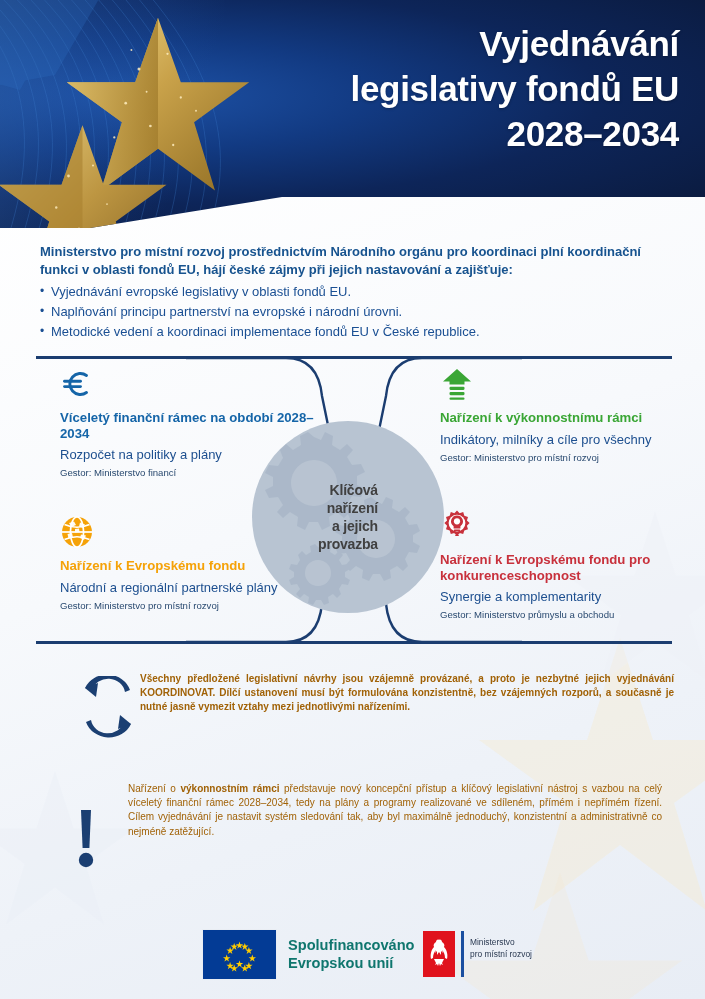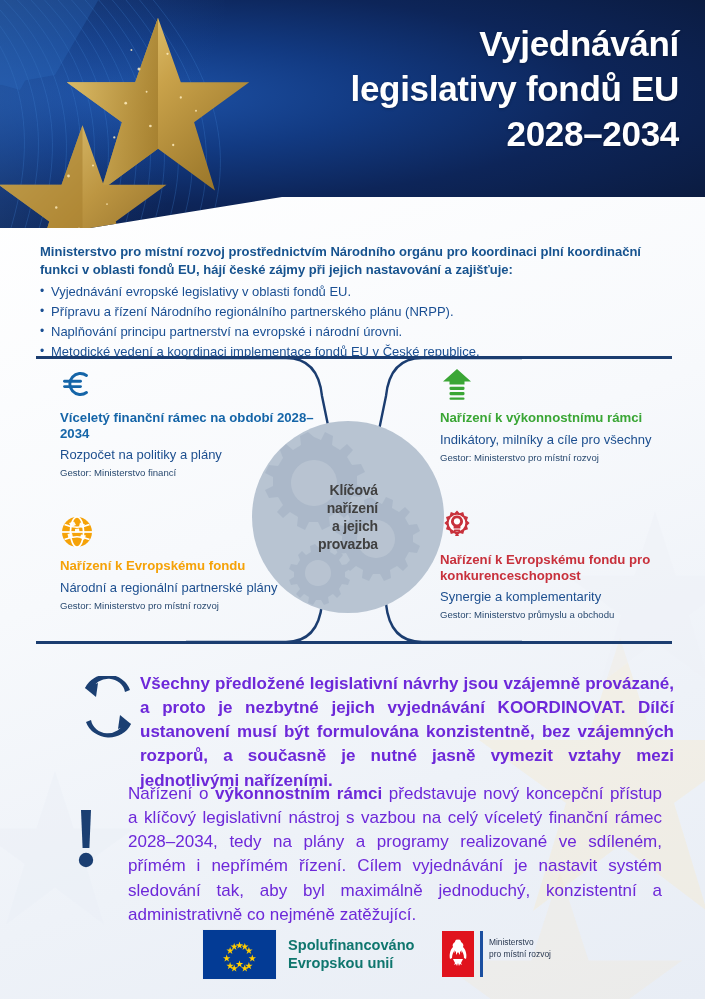--- a/index.html
+++ b/index.html
@@ -102,41 +102,41 @@
     position:relative;z-index:2;text-align:right;
     font-weight:bold;font-size:14px;line-height:1.30;color:#404040;
     letter-spacing:-.2px;
   }
   .circle-text span{display:block;}
 
   
   .note{position:absolute;display:flex;gap:0;}
   .note-icon{flex:0 0 auto;}
   .note-icon svg{display:block;}
-  .note-text{font-size:17px;line-height:1.42;color:#6d28d9;text-align:justify;}
+  .note-text{font-size:10px;line-height:1.42;color:#a16207;text-align:justify;}
 
   .note1{left:84px;top:672px;width:590px;}
   .note1 .note-icon{width:56px;padding-top:4px;}
   .note1 .note-text{width:534px;font-weight:bold;}
 
   .note2{left:72px;top:782px;width:590px;}
   .note2 .note-icon{width:56px;padding-top:26px;}
   .note2 .note-text{width:534px;font-weight:normal;}
   .note2 .note-text b{font-weight:bold;}
 
   
   .footer{position:absolute;left:0;top:925px;width:705px;height:62px;}
   .eu-logo{position:absolute;left:202px;top:4px;display:flex;align-items:center;gap:11px;}
   .eu-flag{width:73px;height:49px;background:#033b95;display:block;position:relative;border:1px solid #e9edf3;}
   .eu-flag svg{position:absolute;inset:0;}
   .eu-text{
     font-weight:bold;font-size:14.6px;line-height:1.22;color:#0f766e;
   }
   .eu-text span{display:block;}
-  .mmr-logo{position:absolute;left:423px;top:6px;display:flex;align-items:flex-start;gap:6px;margin-left:19px;}
+  .mmr-logo{position:absolute;left:423px;top:6px;display:flex;align-items:flex-start;gap:6px;}
   .mmr-mark{width:32px;height:46px;background:#e0131d;position:relative;}
   .mmr-mark .lion{position:absolute;left:3px;top:6px;width:26px;height:30px;}
   .mmr-stripe{width:3px;height:46px;background:#1b4fa0;}
   .mmr-text{
     font-size:8.4px;line-height:1.38;color:#2b3a52;padding-top:6px;
   }
   .mmr-text span{display:block;}
 </style>
 </head>
 <body>
@@ -248,21 +248,20 @@
       <span>Vyjednávání</span>
       <span>legislativy fondů EU</span>
       <span>2028–2034</span>
     </div>
   </div>
 
   <div class="intro">
     <p class="intro-lead">Ministerstvo pro místní rozvoj prostřednictvím Národního orgánu pro koordinaci plní koordinační funkci v oblasti fondů EU, hájí české zájmy při jejich nastavování a zajišťuje:</p>
     <ul class="intro-list">
       <li>Vyjednávání evropské legislativy v oblasti fondů EU.</li>
-      <li>Přípravu a řízení Národního regionálního partnerského plánu (NRPP).</li>
       <li>Naplňování principu partnerství na evropské i národní úrovni.</li>
       <li>Metodické vedení a koordinaci implementace fondů EU v České republice.</li>
     </ul>
   </div>
 
   <div class="cards">
     <div class="rule top"></div>
     <div class="rule bottom"></div>
 
     <svg class="connectors" viewBox="0 0 636 288">

